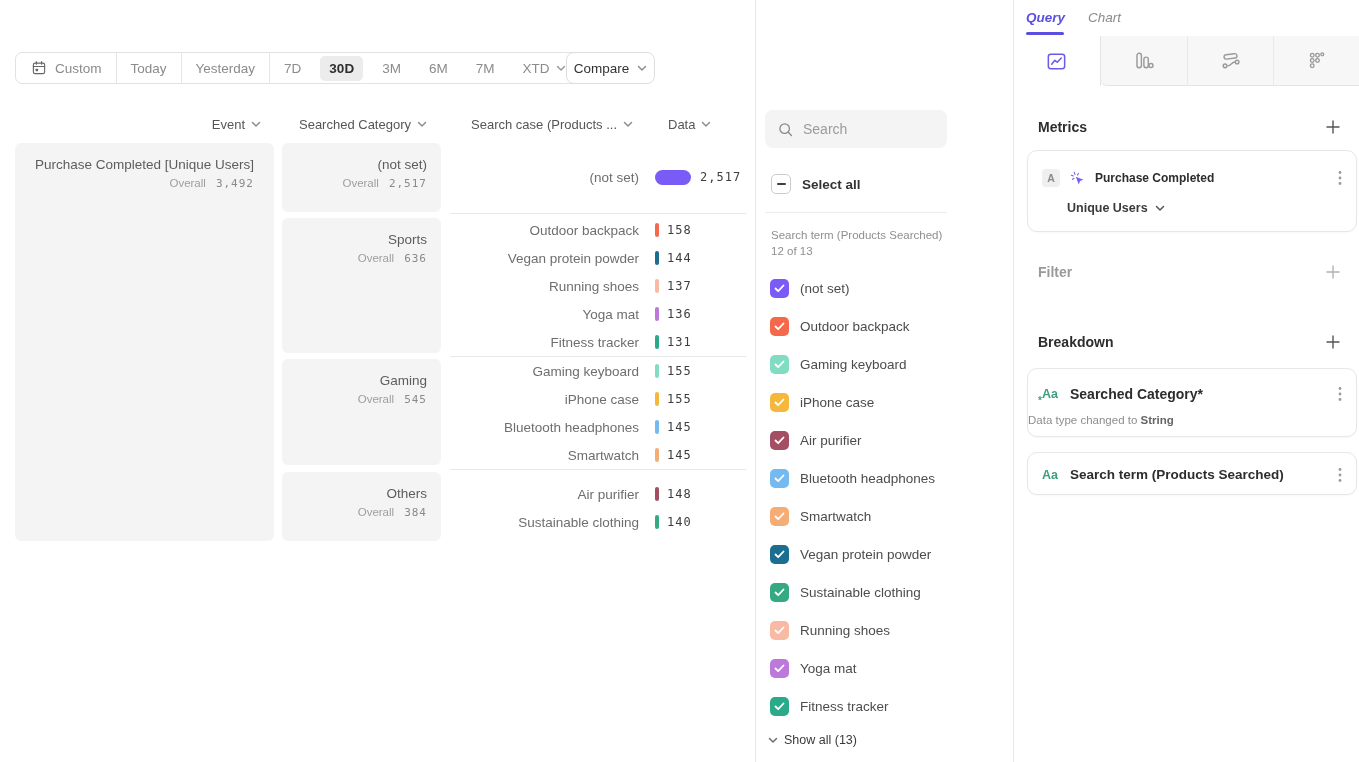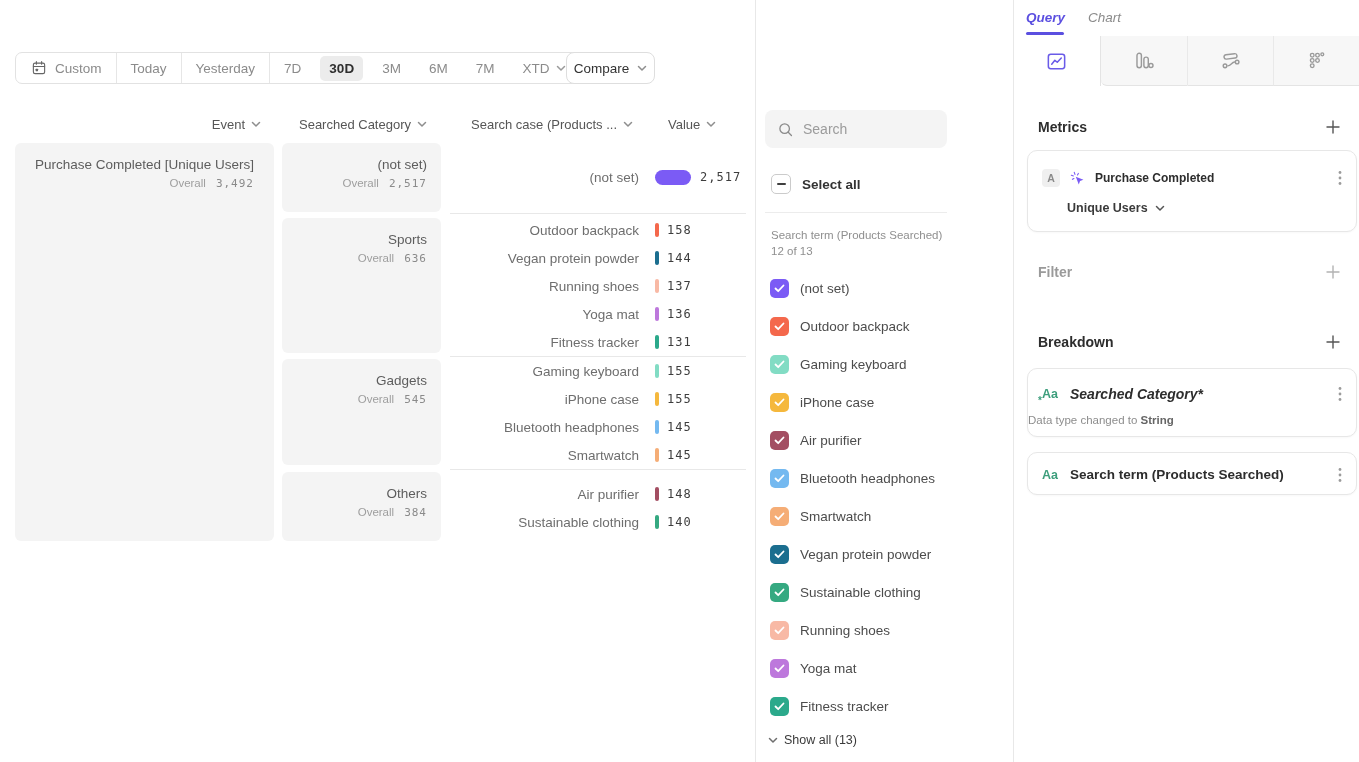--- a/index.html
+++ b/index.html
@@ -93,21 +93,21 @@
     border-radius:10px; box-shadow:0 1px 2px rgba(0,0,0,0.03); }
   .qcard .row1 { display:flex; align-items:center; padding:0 14px; }
   .badge-a { width:18px; height:18px; background:#efefef; border-radius:4px; display:flex; align-items:center;
     justify-content:center; font-size:10.5px; font-weight:bold; color:#8a8a8a; }
   .mc-title { font-size:12px; font-weight:600; color:#2d2d2d; }
   .agg { display:flex; align-items:center; gap:7px; font-size:12.5px; font-weight:600; color:#3a3a3a; cursor:pointer; }
   .kebab { margin-left:auto; color:#9b9b9b; cursor:pointer; display:flex; }
   .aa-ic { font-size:12.5px; font-weight:bold; color:#3d9e7c; position:relative; font-style:normal; letter-spacing:0; }
   .aa-ic .star { position:absolute; left:-4px; bottom:-5px; font-size:10px; }
   .bd-title { font-size:14px; font-weight:600; color:#2d2d2d; }
-  .bd-title.it { font-style:italic; }
+  .bd-title.it { }
   .bd-note { font-size:11.5px; color:#8d8d8d; }
   .bd-note b { color:#666; font-weight:600; }
 </style>
 </head>
 <body>
 
 <div class="app">
 
   <section class="main">
     <div class="toolbar">
@@ -197,21 +197,21 @@
     </div>
     <div class="col-head right" style="left:450px; width:183px;">
       <span>Search case (Products ...</span>
       <span class="chev">
           <svg width="10" height="7" viewBox="0 0 10 7">
             <path d="M1.5 1.5 L5 5 L8.5 1.5" fill="none" stroke="currentColor" stroke-width="1.5" stroke-linecap="round" stroke-linejoin="round"></path>
           </svg>
         </span>
     </div>
     <div class="col-head" style="left:668px; width:64px;">
-      <span>Value</span>
+      <span>Data</span>
       <span class="chev">
           <svg width="10" height="7" viewBox="0 0 10 7">
             <path d="M1.5 1.5 L5 5 L8.5 1.5" fill="none" stroke="currentColor" stroke-width="1.5" stroke-linecap="round" stroke-linejoin="round"></path>
           </svg>
         </span>
     </div>
 
     <div class="card-gray" style="left:15px; top:143px; width:259px; height:398px;">
       <div class="cname">Purchase Completed [Unique Users]</div>
       <div class="overall">
@@ -229,21 +229,21 @@
           </div>
         </div>
         <div class="card-gray cat-card" style="left: 282px; top: 218px; width: 159px; height: 135px;">
           <div class="cname">Sports</div>
     <div class="overall">
             <span class="olabel">Overall</span>
     <span class="oval mono">636</span>
           </div>
         </div>
         <div class="card-gray cat-card" style="left: 282px; top: 359px; width: 159px; height: 106px;">
-          <div class="cname">Gadgets</div>
+          <div class="cname">Gaming</div>
     <div class="overall">
             <span class="olabel">Overall</span>
     <span class="oval mono">545</span>
           </div>
         </div>
         <div class="card-gray cat-card" style="left: 282px; top: 472px; width: 159px; height: 69px;">
           <div class="cname">Others</div>
     <div class="overall">
             <span class="olabel">Overall</span>
     <span class="oval mono">384</span>

